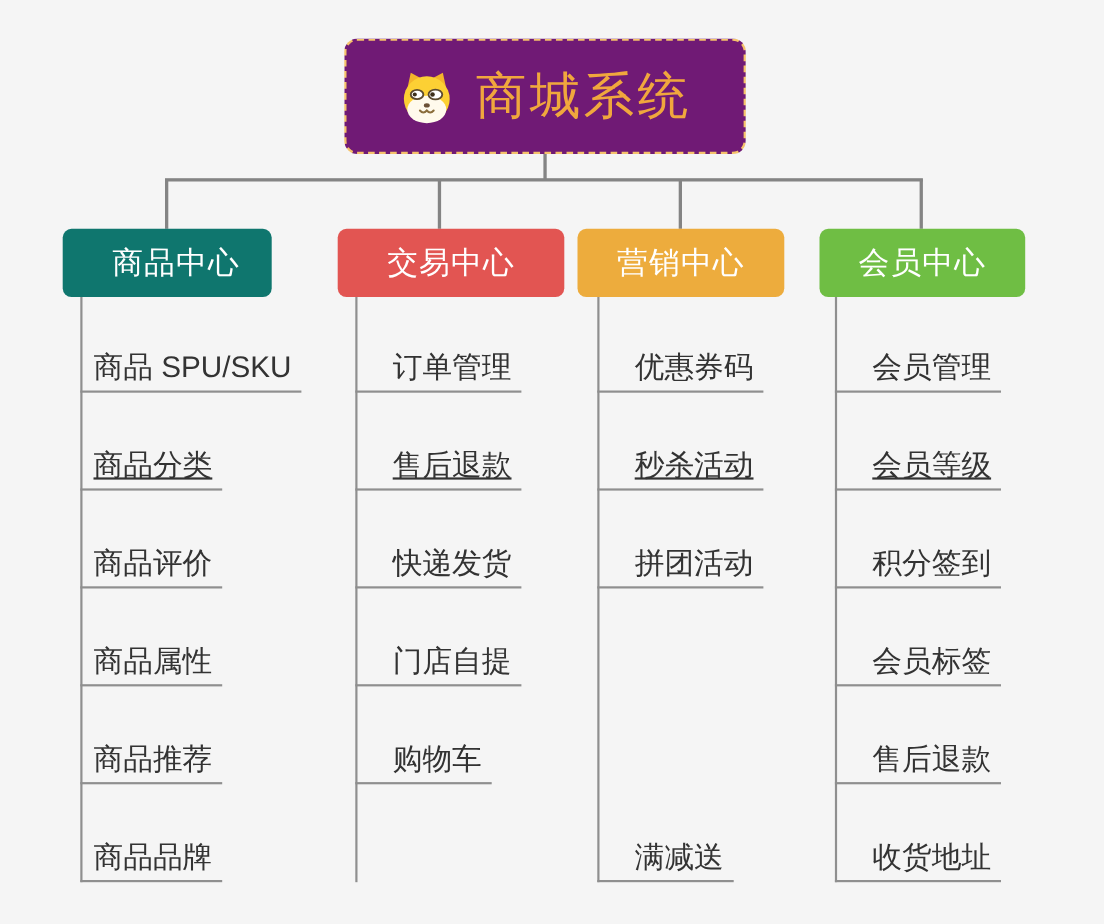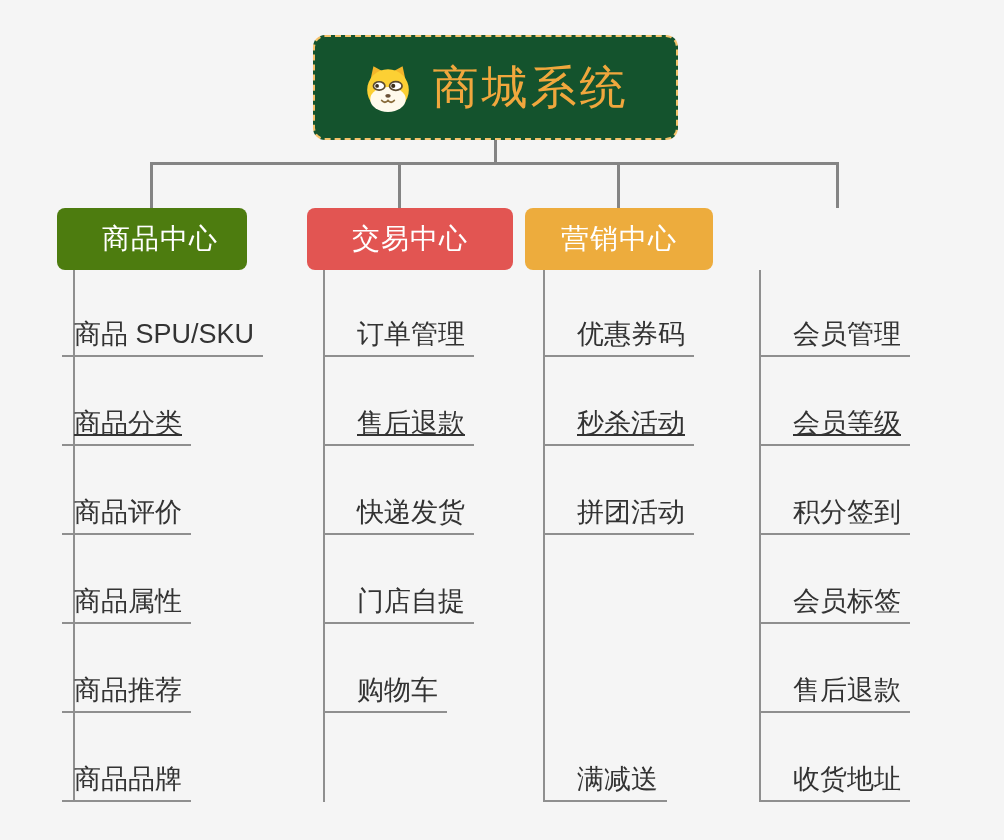--- a/index.html
+++ b/index.html
@@ -15,21 +15,21 @@
   .conn-stem{left:494px;top:140px;width:3px;height:24px;}
   .conn-bus{left:150px;top:162px;width:689px;height:3px;}
   .conn-drop{top:163px;width:3px;height:45px;}
   .drop-1{left:150px;}
   .drop-2{left:398px;}
   .drop-3{left:617px;}
   .drop-4{left:836px;}
   
   .root-node{
     position:absolute;left:313px;top:35px;width:365px;height:105px;
-    background:#14532d;
+    background:#701a75;
     border:2px dashed #F5C26B;
     border-radius:12px;
     box-sizing:border-box;
     display:flex;align-items:center;justify-content:center;gap:20px;
   }
   .root-title{
     font-size:46px;
     letter-spacing:3px;
     color:#F0A73D;
     white-space:nowrap;
@@ -54,21 +54,21 @@
   .trunk-3{left:543px;}
   .trunk-4{left:759px;}
   
   .leaf{
     position:absolute;
     font-size:27px;color:#333333;
     line-height:34px;white-space:nowrap;
     padding:0 9px 4px 34px;
     border-bottom:2px solid #8F8F8F;
   }
-  .c1{left:62px;padding-left:12px;}  .c2{left:323px;} .c3{left:543px;} .c4{left:759px;}
+  .c1{left:73px;padding-left:12px;}  .c2{left:323px;} .c3{left:543px;} .c4{left:759px;}
   .r1{top:317px;}  .r2{top:406px;text-decoration:underline;}  .r3{top:495px;}
   .r4{top:584px;}  .r5{top:673px;}  .r6{top:762px;}
 </style>
 </head>
 <body>
 
 <div class="canvas">
 
   <div class="conn conn-stem"></div>
   <div class="conn conn-bus"></div>
@@ -88,28 +88,31 @@
         <ellipse cx="31.5" cy="22" rx="6" ry="4.2" fill="#FFFFFF" stroke="#5B4A2F" stroke-width="1.6"></ellipse>
         <circle cx="13.5" cy="22" r="1.8" fill="#3D2F1B"></circle>
         <circle cx="29" cy="22" r="2" fill="#3D2F1B"></circle>
         <ellipse cx="24" cy="31.5" rx="2.6" ry="1.8" fill="#6B5137"></ellipse>
         <path d="M18 36 q3 3.4 6 0 q3 3.4 6 0" fill="none" stroke="#8A6D3B" stroke-width="1.8" stroke-linecap="round"></path>
       </svg>
     </span>
     <span class="root-title">商城系统</span>
   </div>
 
-  <div class="branch branch-1" style="background: #4d7c0f; padding-left: 16px;">
+  <div class="branch branch-1" style="background: #0f766e; padding-left: 16px;">
     <span>商品中心</span>
   </div>
   <div class="branch branch-2" style="background: rgb(226, 85, 82);">
     <span>交易中心</span>
   </div>
   <div class="branch branch-3" style="background: rgb(237, 172, 61);">
     <span>营销中心</span>
+  </div>
+  <div class="branch branch-4" style="background: rgb(111, 190, 68);">
+    <span>会员中心</span>
   </div>
 
   <div class="trunk trunk-1"></div>
   <div class="trunk trunk-2"></div>
   <div class="trunk trunk-3"></div>
   <div class="trunk trunk-4"></div>
 
   <div class="leaf c1 r1">商品 SPU/SKU</div>
   <div class="leaf c1 r2">商品分类</div>
   <div class="leaf c1 r3">商品评价</div>

